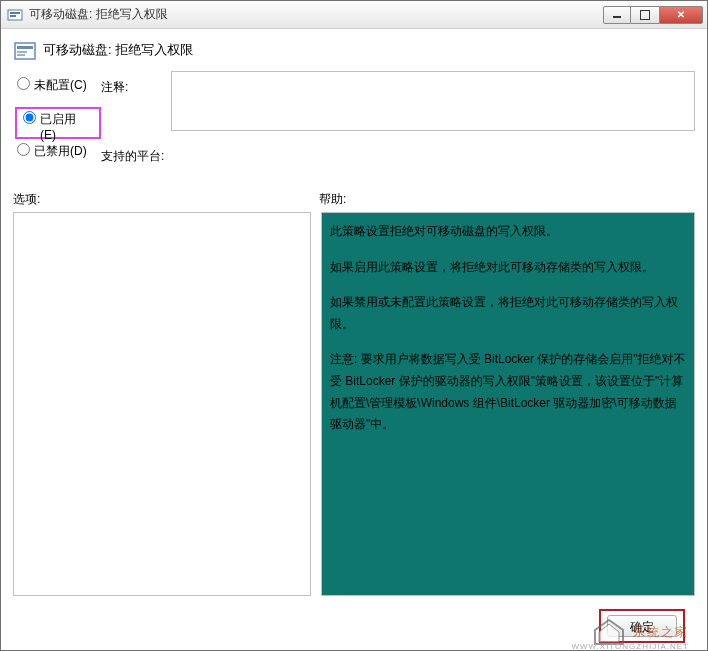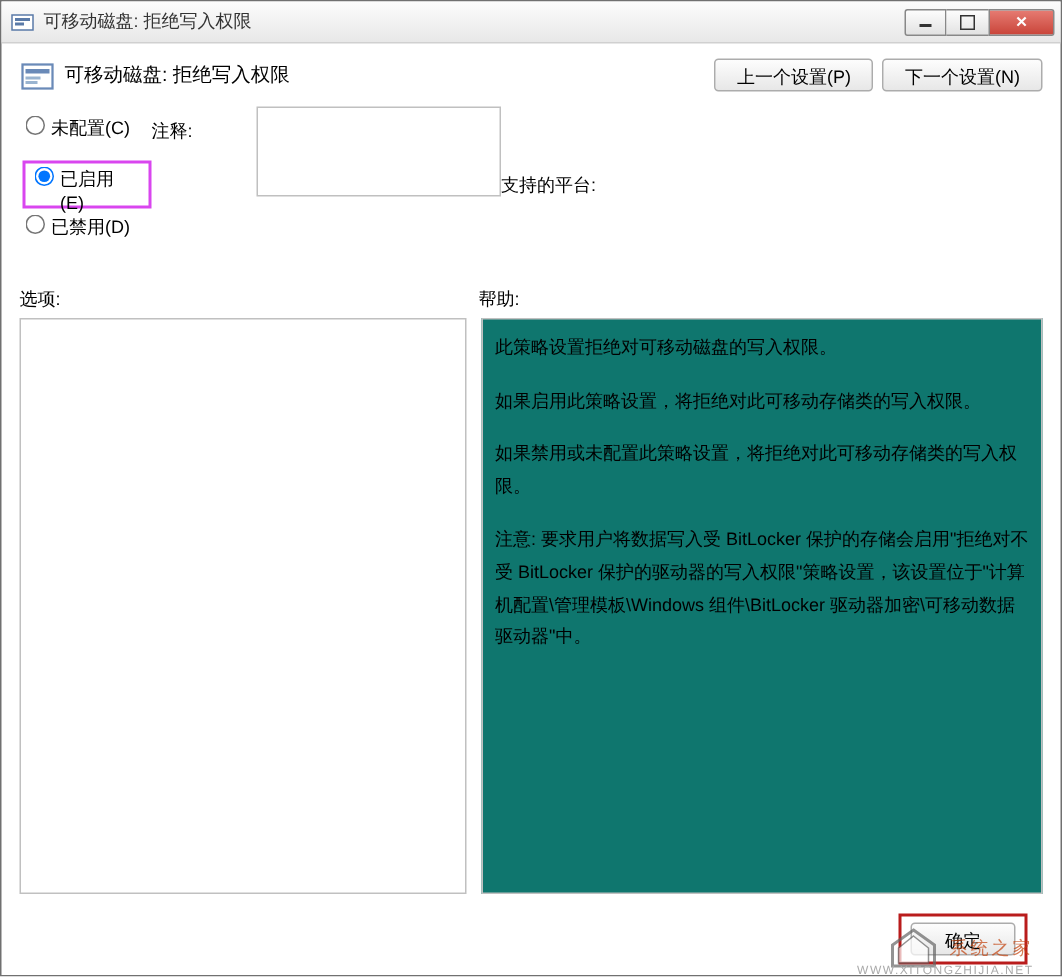--- a/index.html
+++ b/index.html
@@ -72,44 +72,40 @@
     <div class="header-row">
       <span class="policy-icon">
         <svg viewBox="0 0 24 24">
             <rect x="2" y="4" width="20" height="16" fill="#fff" stroke="#6a8ab8" stroke-width="1.5"></rect>
             <rect x="4" y="7" width="16" height="3" fill="#6a8ab8"></rect>
             <rect x="4" y="12" width="10" height="2" fill="#9ab4d0"></rect>
             <rect x="4" y="15" width="8" height="2" fill="#9ab4d0"></rect>
           </svg>
       </span>
       <span class="policy-title">可移动磁盘: 拒绝写入权限</span>
-      <div class="nav-buttons">
-        <button class="nav-btn">上一个设置(P)</button>
-        <button class="nav-btn">下一个设置(N)</button>
-      </div>
     </div>
 
     <div class="top-section">
       <div class="radio-col">
         <div class="radio-row">
           <input type="radio" name="state" style="">
           <span>未配置(C)</span>
         </div>
         <div class="radio-highlight">
           <div class="radio-row" style="margin-bottom:0">
             <input type="radio" name="state" checked="" style="">
             <span>已启用(E)</span>
           </div>
         </div>
         <div class="radio-row">
           <input type="radio" name="state" style="">
           <span>已禁用(D)</span>
         </div>
       </div>
-      <div style="flex:1;display:flex;flex-direction:row">
+      <div style="flex:1;display:flex;flex-direction:column">
         <div style="display:flex">
           <div class="labels-col">
             <div class="label-item">注释:</div>
           </div>
           <div class="fields-col">
             <textarea class="comment-box" style=""></textarea>
           </div>
         </div>
         <div style="display:flex;align-items:center">
           <div class="labels-col">

